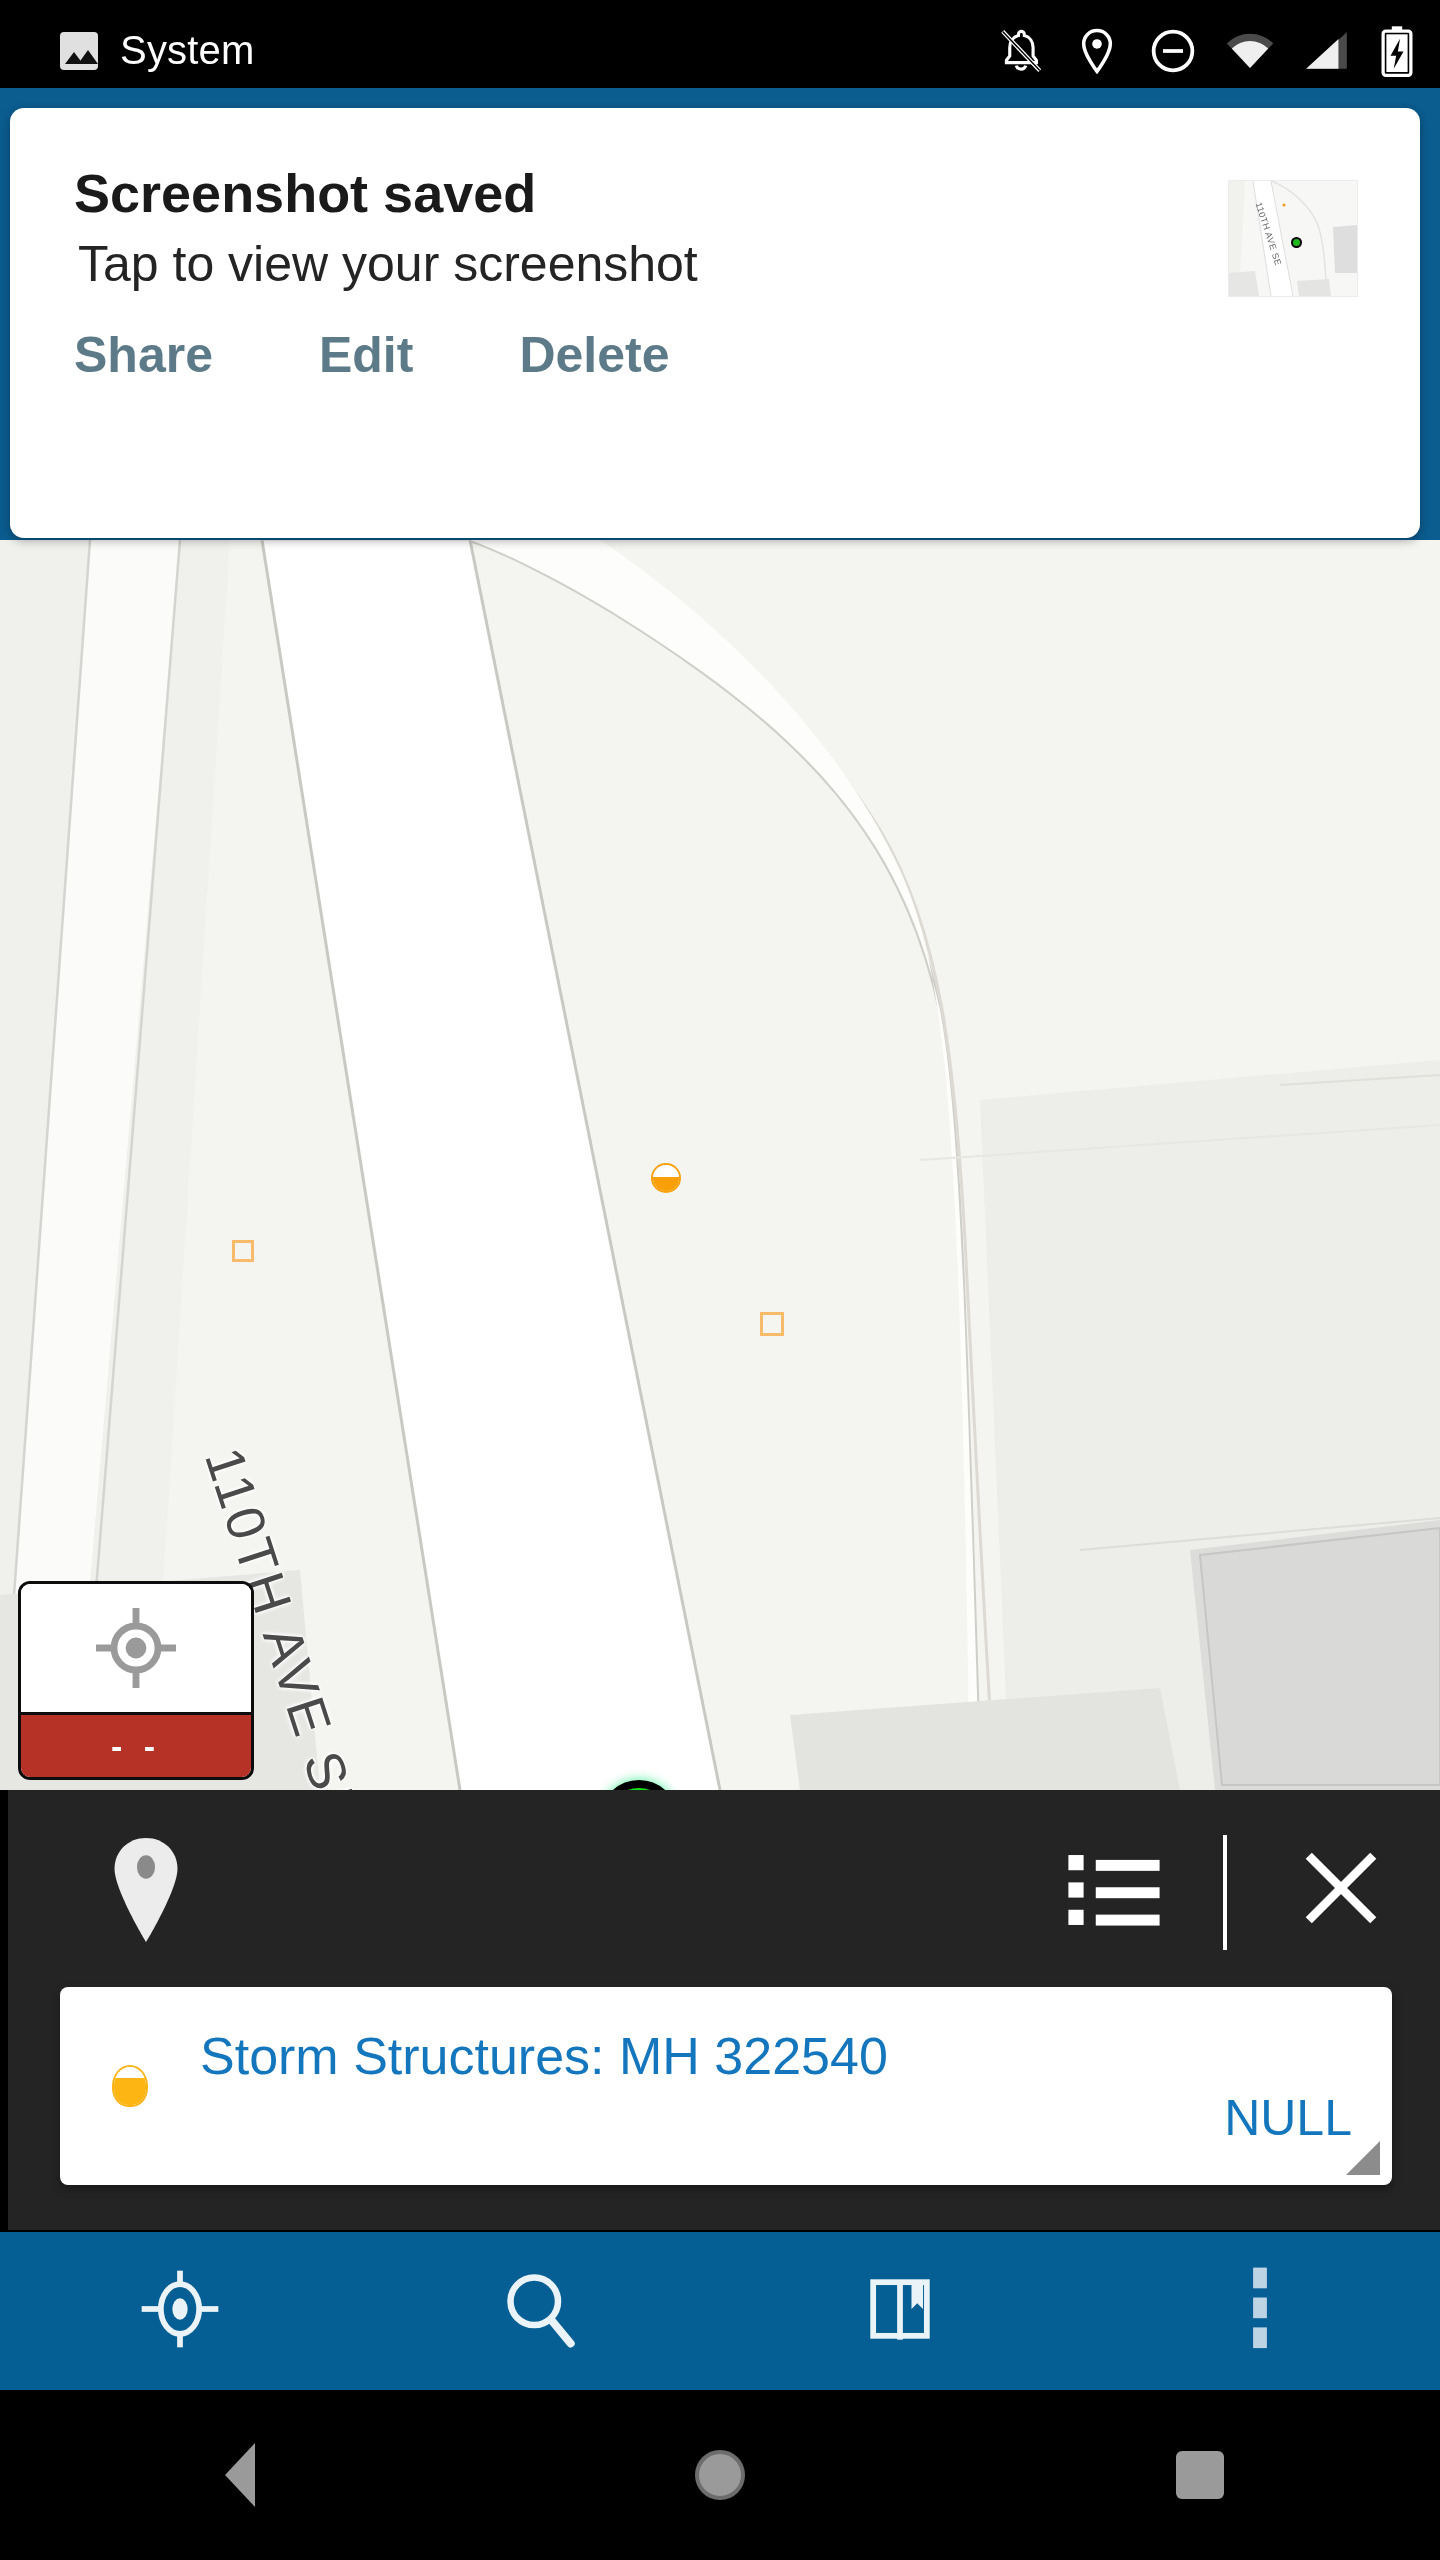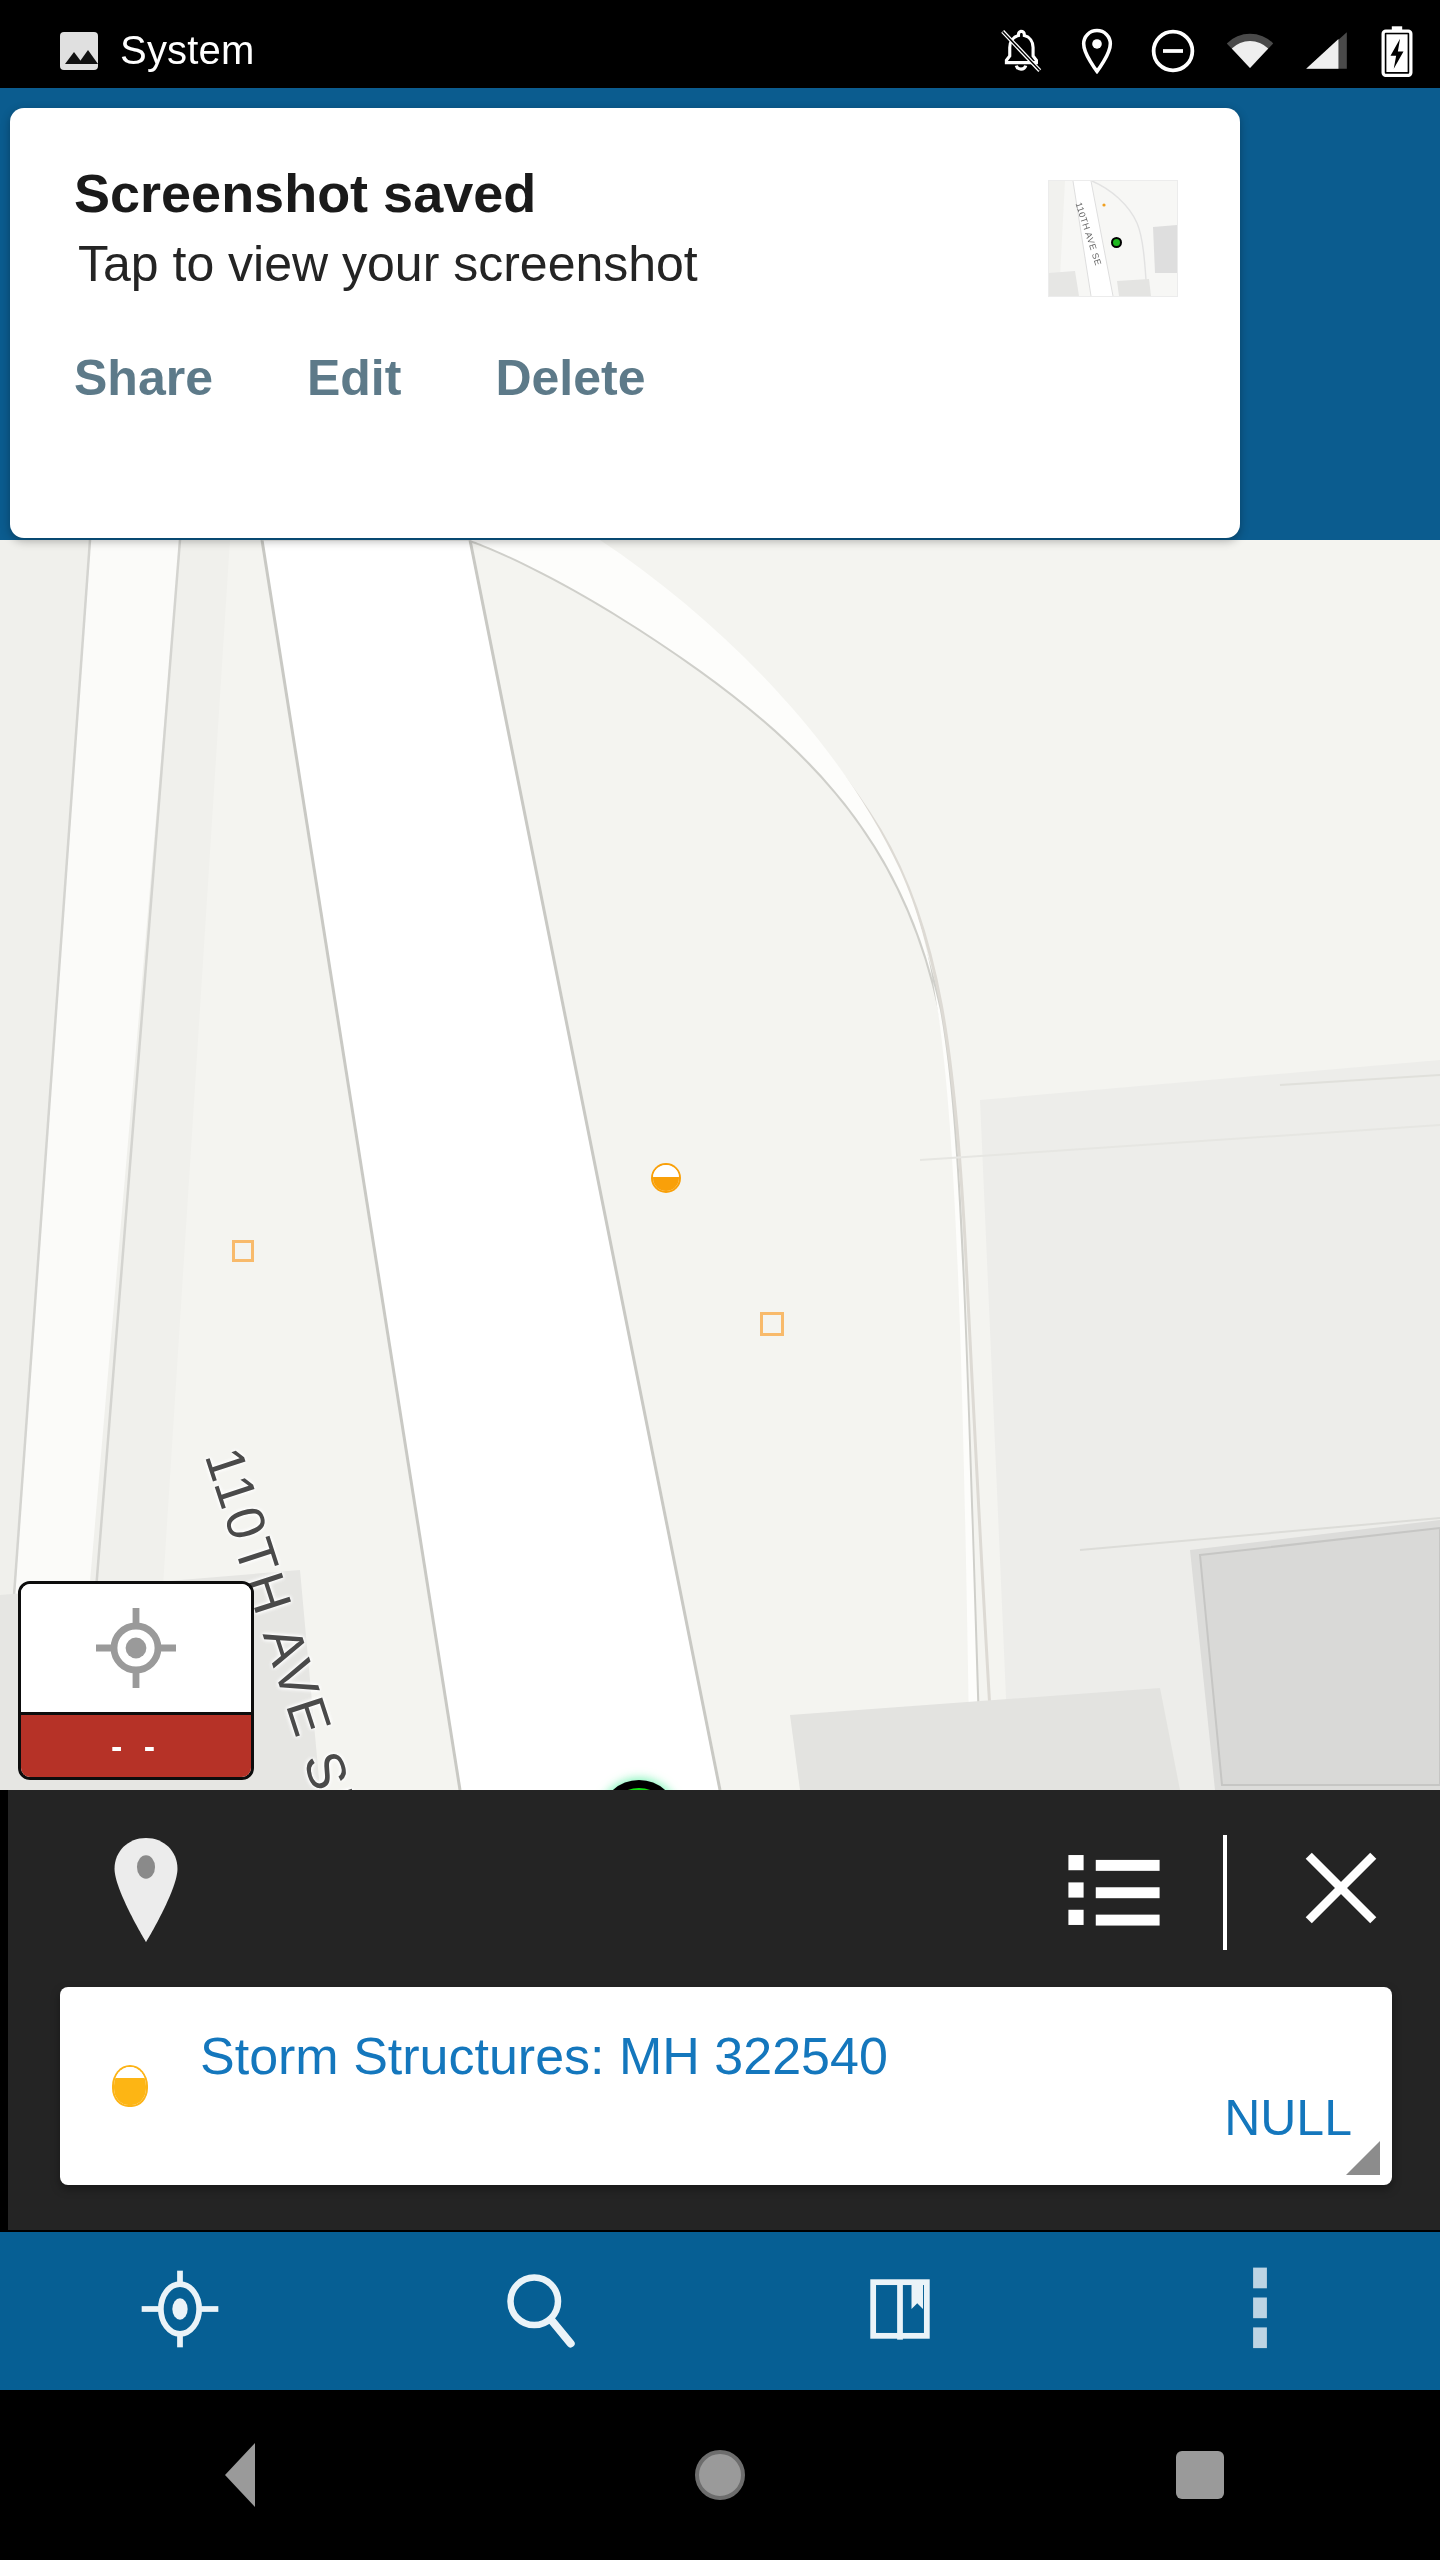--- a/index.html
+++ b/index.html
@@ -280,21 +280,21 @@
   .nav-recent {
     width: 48px; height: 48px;
     background: #9a9a9a;
     border-radius: 6px;
   }
 
   
   .notif-card {
     position: absolute;
     top: 108px; left: 10px;
-    width: 1230px; height: 430px;
+    width: 1410px; height: 430px;
     background: #fff;
     border-radius: 14px;
     box-shadow: 0 3px 10px rgba(0,0,0,.30);
     z-index: 50;
     box-sizing: border-box;
     padding: 56px 60px 0 64px;
   }
   .notif-title {
     font-size: 54px;
     font-weight: bold;
@@ -303,22 +303,22 @@
     line-height: 1.1;
   }
   .notif-sub {
     font-size: 50px;
     color: #242424;
     margin: 4px;
     line-height: 1.1;
   }
   .notif-actions {
     display: flex;
-    gap: 0;
-    margin-top: 57px;
+    gap: 12px;
+    margin-top: 34px;
   }
   .notif-action {
     font-size: 50px;
     color: #5d7a89;
     font-weight: bold;
     margin-right: 94px;
     cursor: pointer;
     background: none;
     border: none;
     padding: 0;

